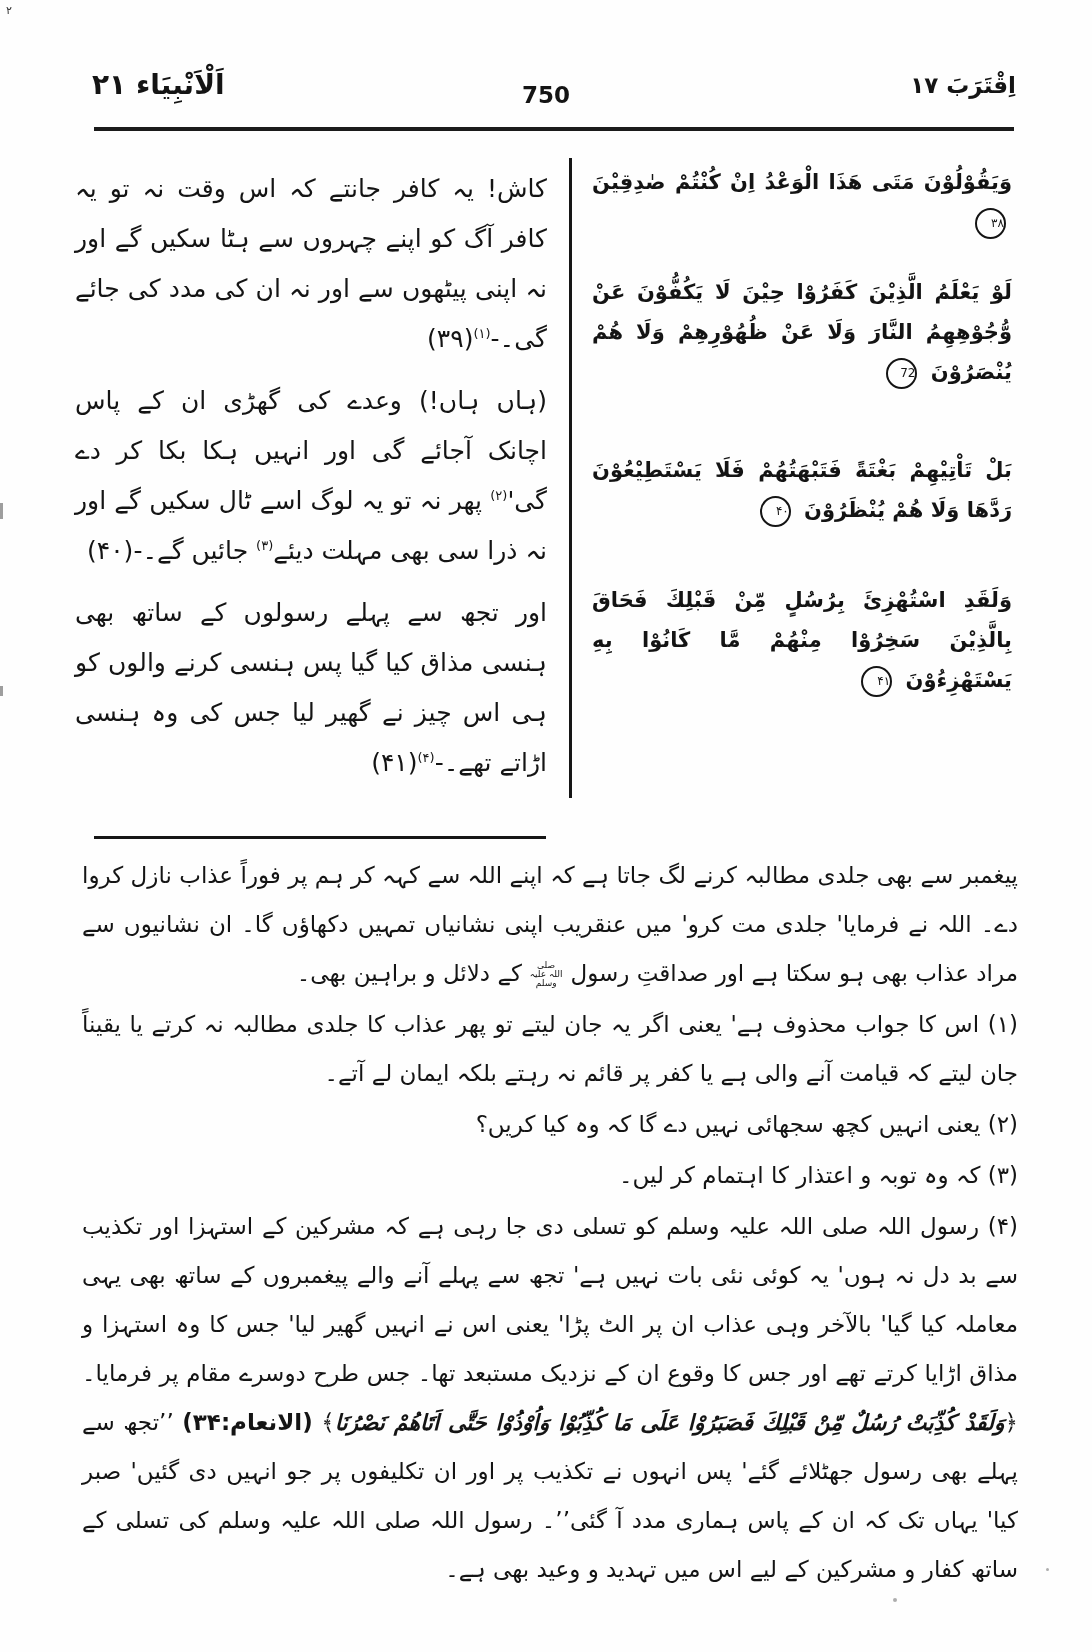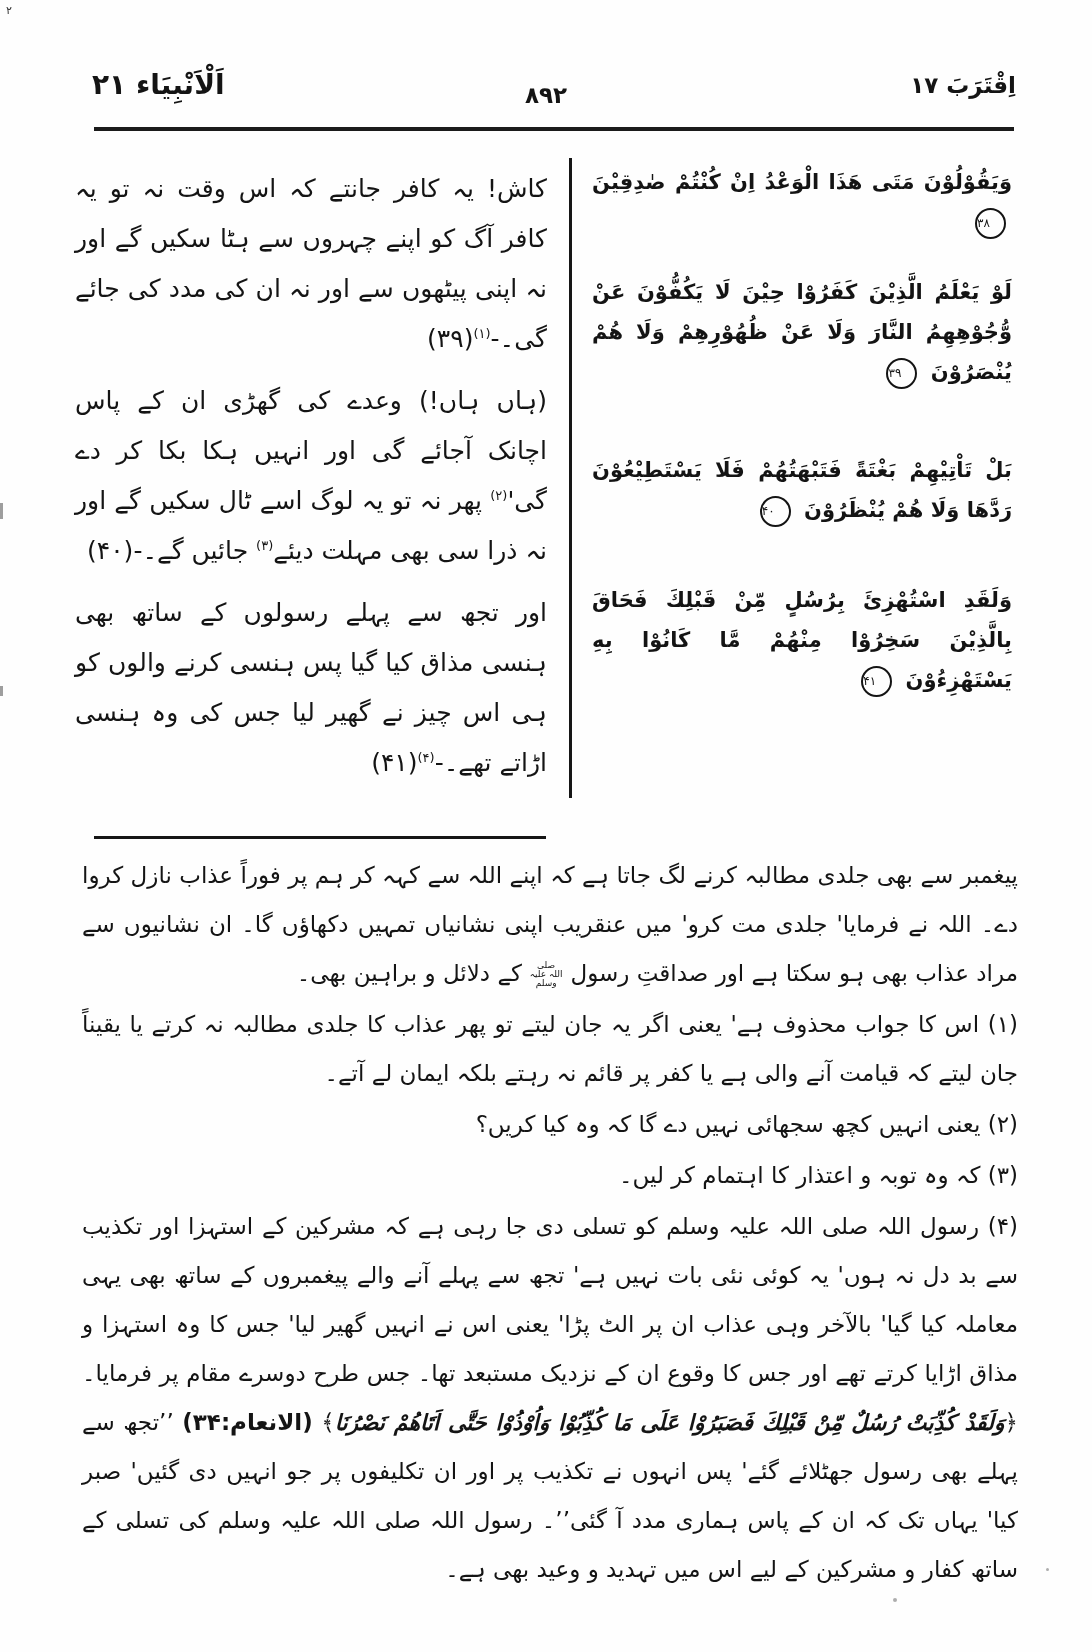--- a/index.html
+++ b/index.html
@@ -24,21 +24,21 @@
     direction:rtl;
   }
   .verse{
     margin:0;text-align:justify;font-size:21px;font-weight:bold;line-height:40px;
   }
   .verse.v1{margin-bottom:30px;}
   .verse.v2{margin-bottom:58px;}
   .verse.v3{margin-bottom:50px;}
   .ayah-circle{
     display:inline-block;width:27px;height:27px;border:2px solid #141414;border-radius:50%;
-    font-size:12px;line-height:27px;text-align:left;font-weight:normal;vertical-align:middle;
+    font-size:12px;line-height:27px;text-align:right;font-weight:normal;vertical-align:middle;
     margin-right:6px;
   }
   .trans-col{
     position:absolute;top:164px;left:75px;width:472px;
     direction:rtl;
   }
   .tp{margin:0 0 12px 0;text-align:justify;font-size:25px;line-height:50px;}
   .tp sup{font-size:13px;line-height:0;}
   
   .footnote-rule{position:absolute;top:836px;left:94px;width:452px;height:3px;background:#161616;}
@@ -64,27 +64,27 @@
   .speck.s2{top:1568px;left:1046px;width:3px;height:3px;}
 </style>
 </head>
 <body>
 
 <div class="page">
 
   <span class="corner-mark">۲</span>
 
   <div class="hdr-juz">اِقْتَرَبَ ۱۷</div>
-  <div class="hdr-page">۸۹۲</div>
+  <div class="hdr-page">750</div>
   <div class="hdr-surah">اَلْاَنْبِيَاء ۲۱</div>
   <div class="header-rule"></div>
 
   <div class="quran-col">
     <p class="verse v1"><span>وَيَقُوْلُوْنَ مَتَى هَذَا الْوَعْدُ اِنْ كُنْتُمْ صٰدِقِيْنَ</span> <span class="ayah-circle">۳۸</span></p>
-    <p class="verse v2"><span>لَوْ يَعْلَمُ الَّذِيْنَ كَفَرُوْا حِيْنَ لَا يَكُفُّوْنَ عَنْ وُّجُوْهِهِمُ النَّارَ وَلَا عَنْ ظُهُوْرِهِمْ وَلَا هُمْ يُنْصَرُوْنَ</span> <span class="ayah-circle">۳۹</span></p>
+    <p class="verse v2"><span>لَوْ يَعْلَمُ الَّذِيْنَ كَفَرُوْا حِيْنَ لَا يَكُفُّوْنَ عَنْ وُّجُوْهِهِمُ النَّارَ وَلَا عَنْ ظُهُوْرِهِمْ وَلَا هُمْ يُنْصَرُوْنَ</span> <span class="ayah-circle">72</span></p>
     <p class="verse v3"><span>بَلْ تَاْتِيْهِمْ بَغْتَةً فَتَبْهَتُهُمْ فَلَا يَسْتَطِيْعُوْنَ رَدَّهَا وَلَا هُمْ يُنْظَرُوْنَ</span> <span class="ayah-circle">۴۰</span></p>
     <p class="verse v4"><span>وَلَقَدِ اسْتُهْزِئَ بِرُسُلٍ مِّنْ قَبْلِكَ فَحَاقَ بِالَّذِيْنَ سَخِرُوْا مِنْهُمْ مَّا كَانُوْا بِهِ يَسْتَهْزِءُوْنَ</span> <span class="ayah-circle">۴۱</span></p>
   </div>
 
   <div class="col-divider"></div>
 
   <div class="trans-col">
     <p class="tp"><span>کاش! یہ کافر جانتے کہ اس وقت نہ تو یہ کافر آگ کو اپنے چہروں سے ہٹا سکیں گے اور نہ اپنی پیٹھوں سے اور نہ ان کی مدد کی جائے گی۔-</span><sup>(۱)</sup><span>(۳۹)</span></p>
     <p class="tp"><span>(ہاں ہاں!) وعدے کی گھڑی ان کے پاس اچانک آجائے گی اور انہیں ہکا بکا کر دے گی'</span><sup>(۲)</sup> <span>پھر نہ تو یہ لوگ اسے ٹال سکیں گے اور نہ ذرا سی بھی مہلت دیئے</span><sup>(۳)</sup> <span>جائیں گے۔-</span><span>(۴۰)</span></p>
     <p class="tp"><span>اور تجھ سے پہلے رسولوں کے ساتھ بھی ہنسی مذاق کیا گیا پس ہنسی کرنے والوں کو ہی اس چیز نے گھیر لیا جس کی وہ ہنسی اڑاتے تھے۔-</span><sup>(۴)</sup><span>(۴۱)</span></p>

